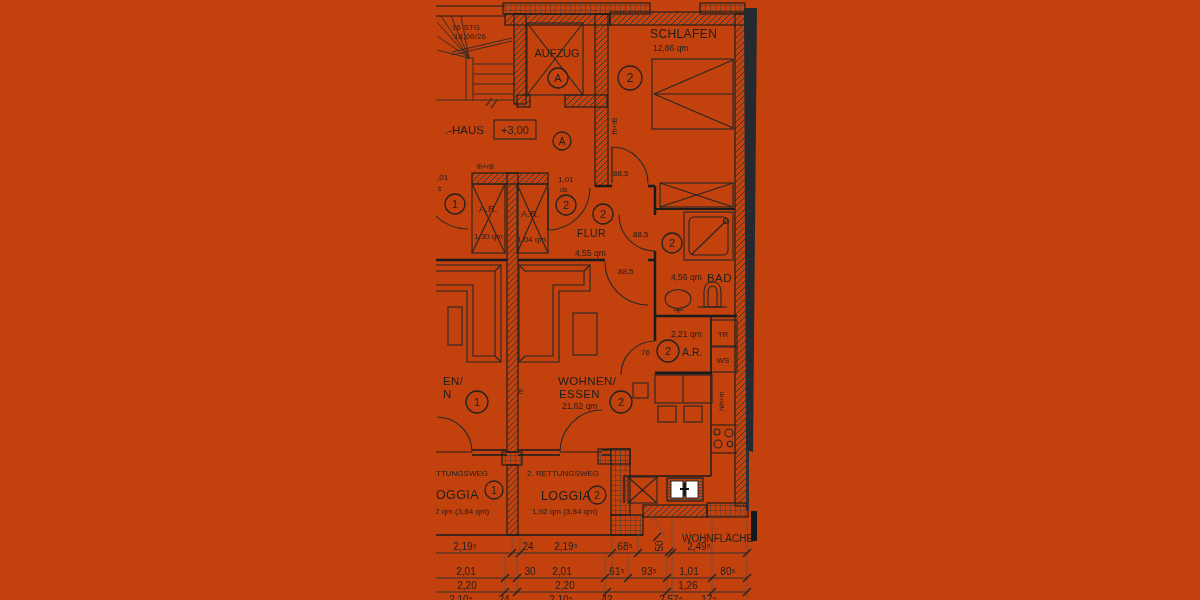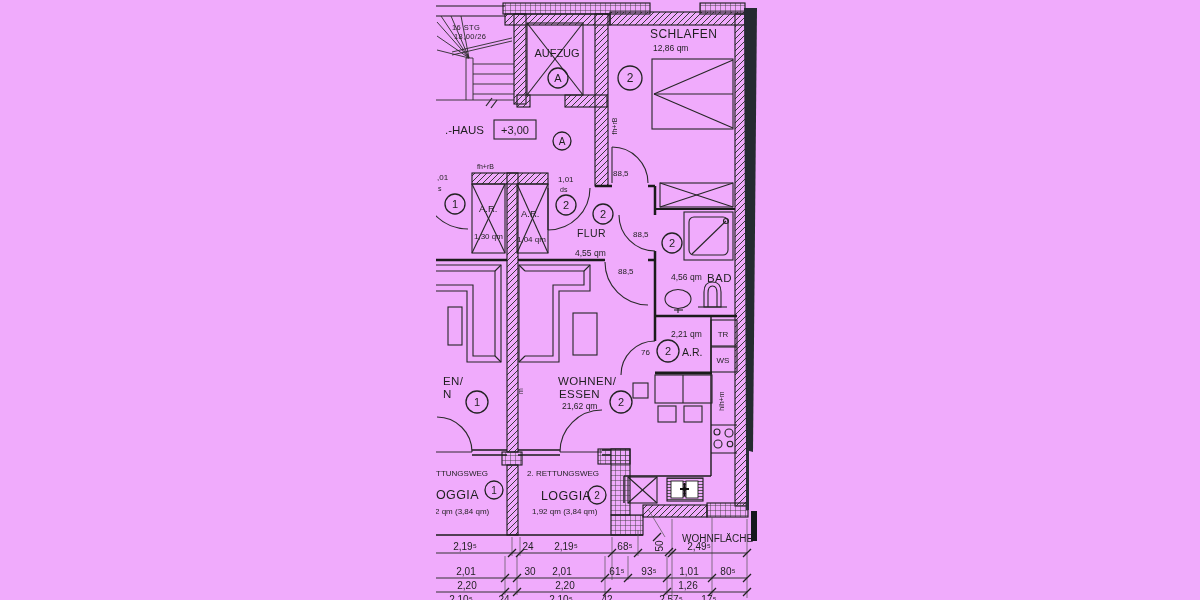--- a/index.html
+++ b/index.html
@@ -1,16 +1,16 @@
 <!DOCTYPE html>
 <html><head>
 <meta charset="utf-8">
 <style>
   html,body{margin:0;padding:0;background:#ffffff;}
-  .stage{position:relative;width:1200px;height:600px;background:#f0abfc;overflow:hidden;}
+  .stage{position:relative;width:1200px;height:600px;background:#c2410c;overflow:hidden;}
   svg{position:absolute;left:0;top:0;}
   text{font-family:"Liberation Sans","DejaVu Sans",sans-serif;fill:#1f1f1f;}
   .tt{letter-spacing:.4px;}
   .ln{stroke:#1b1b1b;fill:none;}
   .w{fill:url(#diag);stroke:#1b1b1b;stroke-width:1.1;}
   .gw{fill:url(#grid);stroke:#1b1b1b;stroke-width:1.1;}
   .furn{fill:none;stroke:#262626;stroke-width:1.1;}
   .arc{fill:none;stroke:#2a2a2a;stroke-width:1.1;}
   .dimline{stroke:#333;stroke-width:1;fill:none;}
   .ext{stroke:#555;stroke-width:.7;fill:none;}

